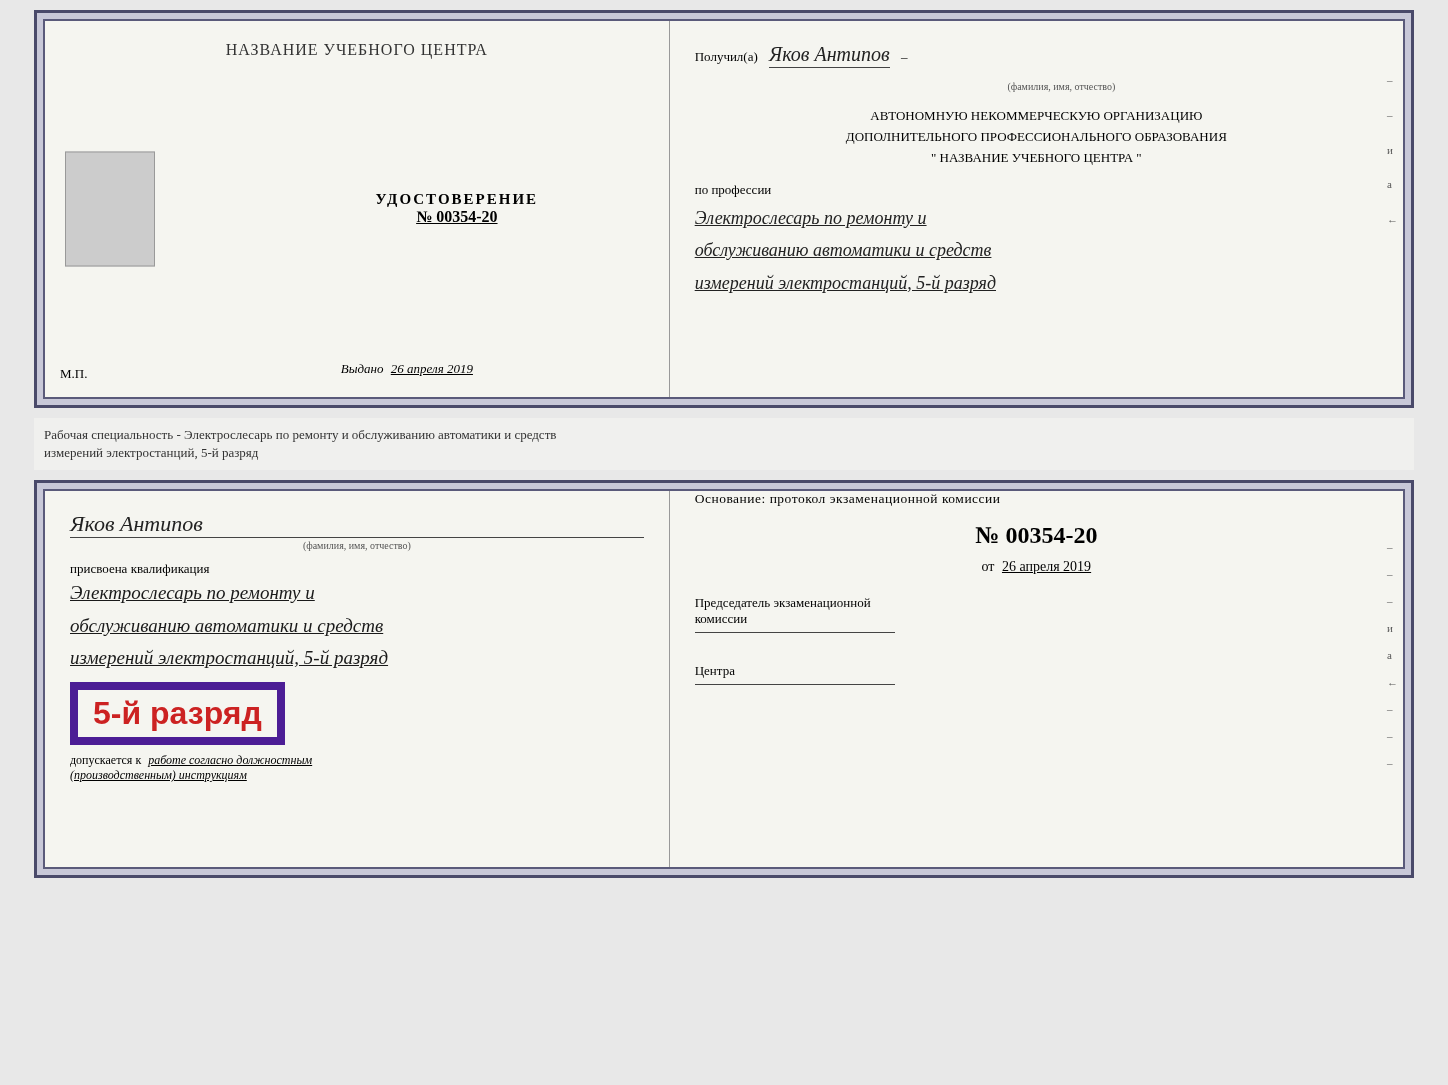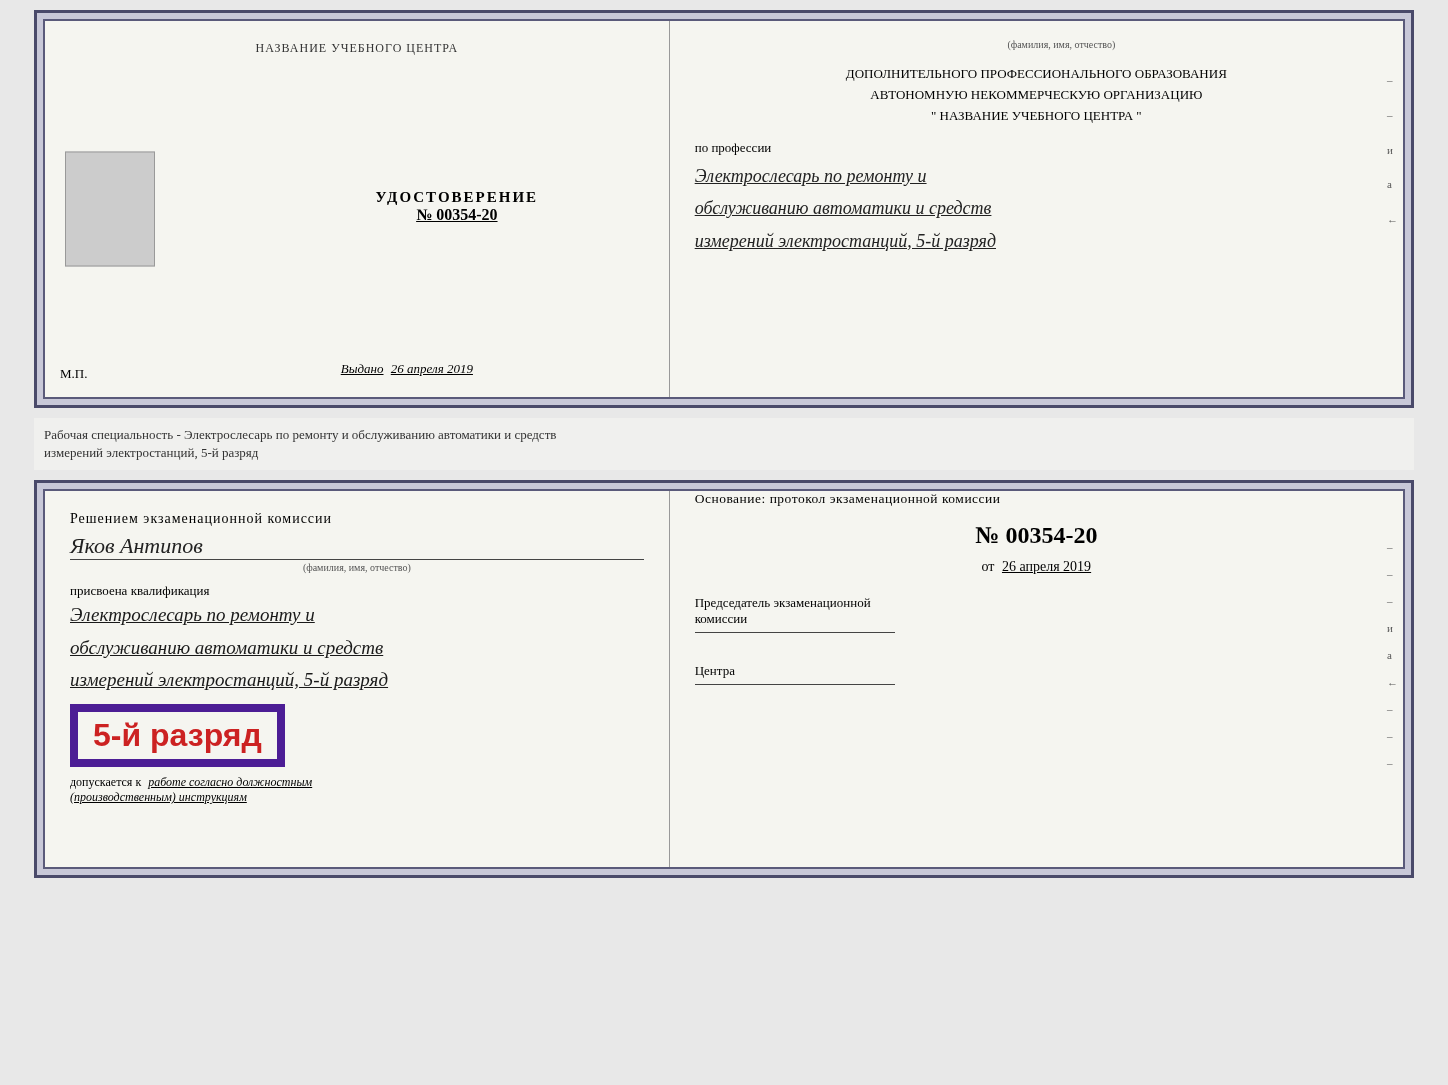--- a/index.html
+++ b/index.html
@@ -43,21 +43,21 @@
     .right-panel {
       width: 54%;
       padding: 15px 25px;
       font-size: 13px;
       line-height: 1.8;
       position: relative;
     }
 
     .center-title {
       text-align: center;
-      font-size: 12px;
+      font-size: 16px;
       letter-spacing: 1px;
       color: #333;
       font-weight: normal;
       margin-bottom: 20px;
     }
 
     .photo-placeholder {
       width: 90px;
       height: 115px;
       background: #ccc;
@@ -85,21 +85,20 @@
       margin-left: 100px;
     }
 
     .cert-issued {
       font-size: 13px;
       margin-left: 100px;
       margin-top: 30px;
     }
 
     .cert-issued span {
-      text-decoration: underline;
       font-style: italic;
     }
 
     .mp-label {
       position: absolute;
       bottom: 15px;
       left: 15px;
       font-size: 13px;
     }
 
@@ -245,28 +244,33 @@
 
       <div class="cert-issued">
         <span>Выдано</span>
         <span style="text-decoration:underline; font-style:italic; margin-left:4px;">26 апреля 2019</span>
       </div>
 
       <div class="mp-label">М.П.</div>
     </div>
 
     <div class="right-panel">
+      <div class="field-row">
+        <span>Получил(а)</span>
+        <span class="handwritten" style="margin-left:8px; border-bottom:1px solid #444; padding-bottom:2px;">Яков Антипов</span>
+        <span style="margin-left:8px;">–</span>
+      </div>
       <div style="text-align:center; margin-left:50px;">
         <span class="small-label">(фамилия, имя, отчество)</span>
       </div>
 
 
       <div style="margin-top:10px; text-align:center; line-height:1.6; font-size:13px;">
+        <div>АВТОНОМНУЮ НЕКОММЕРЧЕСКУЮ ОРГАНИЗАЦИЮ</div>
         <div>ДОПОЛНИТЕЛЬНОГО ПРОФЕССИОНАЛЬНОГО ОБРАЗОВАНИЯ</div>
-        <div>АВТОНОМНУЮ НЕКОММЕРЧЕСКУЮ ОРГАНИЗАЦИЮ</div>
         <div>"   НАЗВАНИЕ УЧЕБНОГО ЦЕНТРА   "</div>
       </div>
 
       <div style="margin-top:10px;">
         <div style="font-size:13px;">по профессии</div>
         <div class="handwritten-underline">Электрослесарь по ремонту и</div>
         <div class="handwritten-underline">обслуживанию автоматики и средств</div>
         <div class="handwritten-underline">измерений электростанций, 5-й разряд</div>
       </div>
 
@@ -282,21 +286,20 @@
   </div>
 </div>
 
 <div class="separator-text" style="white-space:pre-line;">Рабочая специальность - Электрослесарь по ремонту и обслуживанию автоматики и средств
 измерений электростанций, 5-й разряд</div>
 
 <div class="document-container">
   <div class="document-inner bottom-inner">
 
     <div class="bottom-left">
-      <div style="font-size:14px; letter-spacing:1px; text-align:justify; margin-bottom:6px; font-weight:normal;">Решением экзаменационной комиссии</div>
 
       <div class="handwritten" style="border-bottom:1px solid #444; margin-bottom:2px; font-size:22px;">Яков Антипов</div>
       <div style="text-align:center;">
         <span class="small-label">(фамилия, имя, отчество)</span>
       </div>
 
       <div style="margin-top:10px; font-size:13px;">присвоена квалификация</div>
 
       <div class="handwritten-underline-large">Электрослесарь по ремонту и</div>
       <div class="handwritten-underline-large">обслуживанию автоматики и средств</div>

